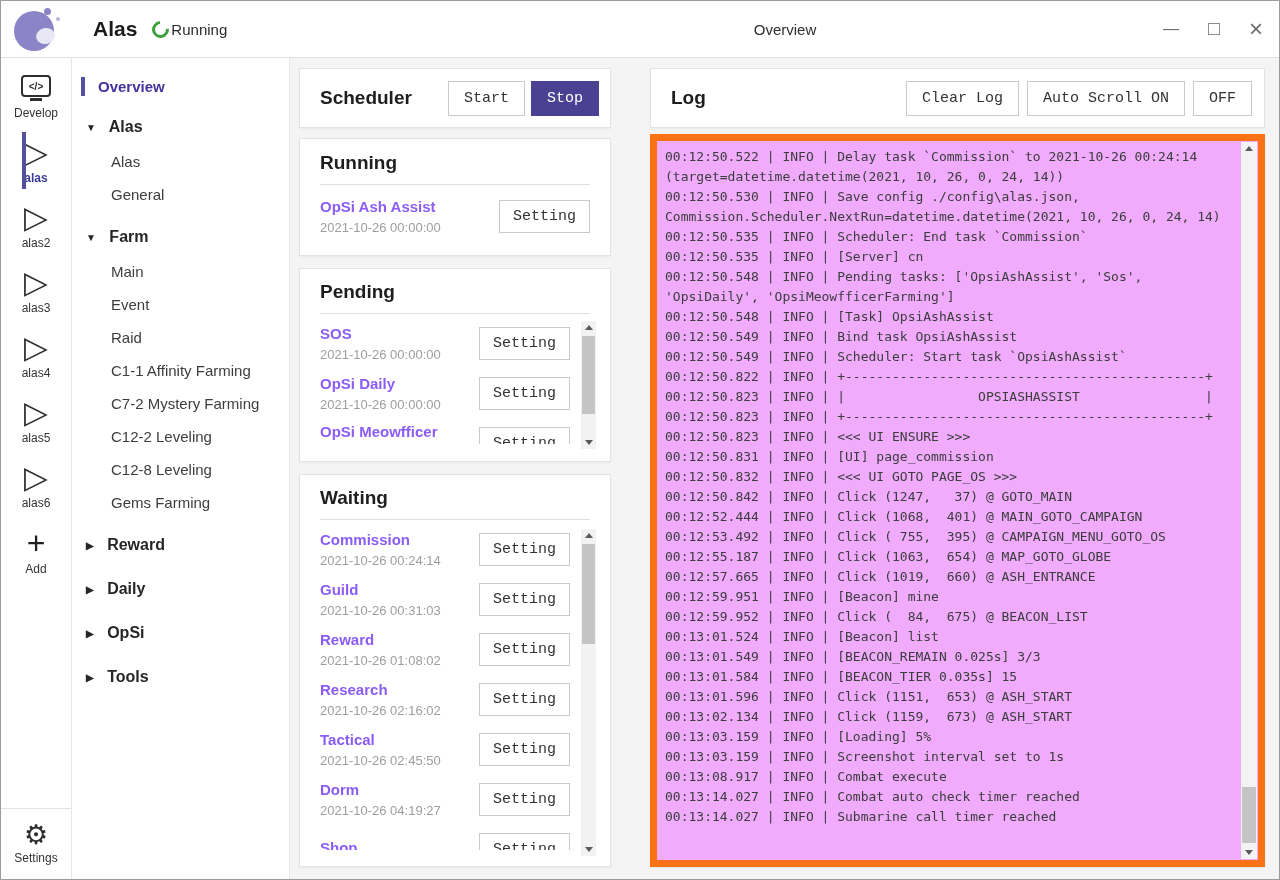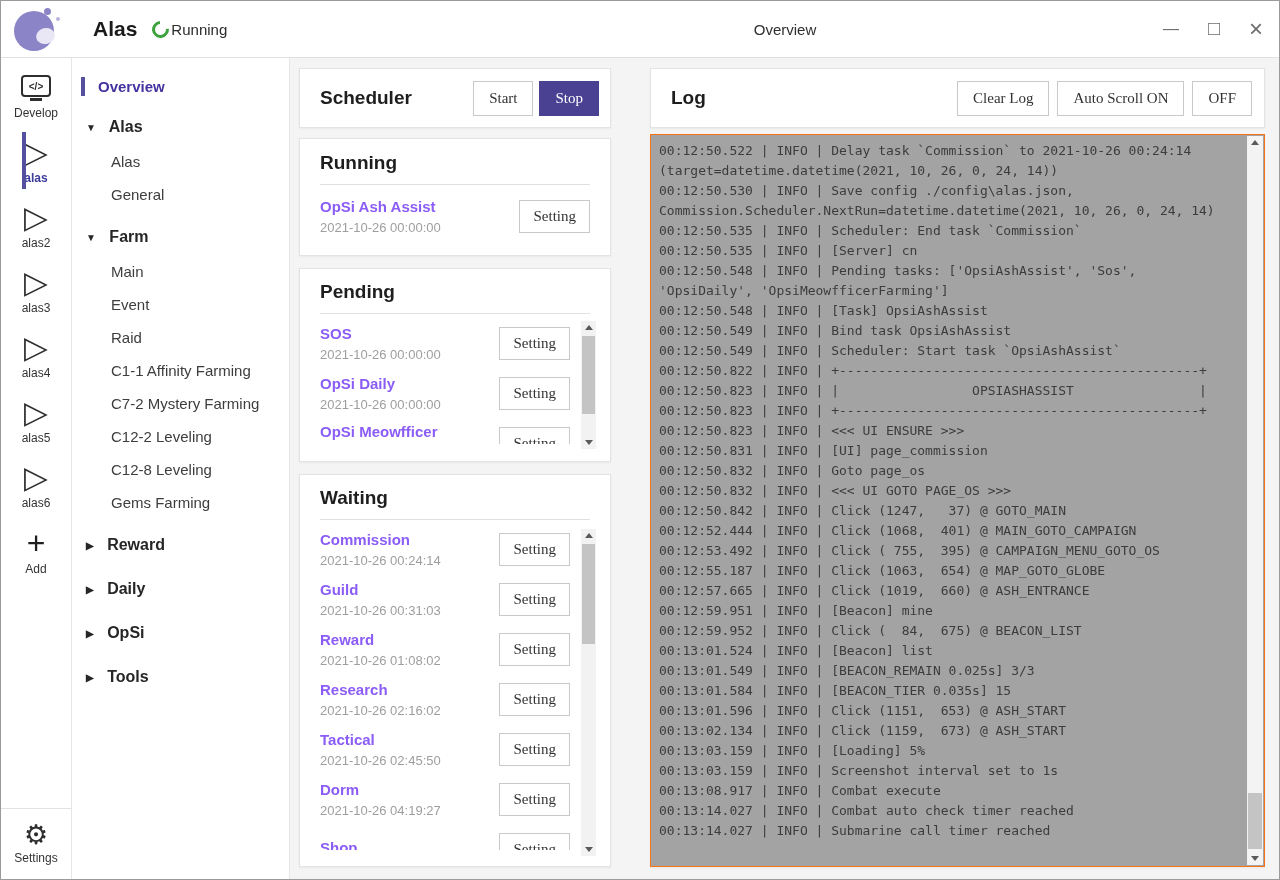--- a/index.html
+++ b/index.html
@@ -51,21 +51,21 @@
   .nav-child { padding:8px 0 8px 39px; font-size:15px; color:#3d3d3d; white-space:nowrap; cursor:pointer; }
 
   
   .main { flex:1; background:#f4f4f5; padding:10px 14px 12px 9px; display:flex; gap:11px; min-width:0; }
   .card { background:#fff; border:1px solid #e3e3e5; box-shadow:0 1px 2px rgba(0,0,0,.05); }
   .card-title { font-size:19px; font-weight:600; color:#1e1e1e; }
 
   .col-mid { flex:0 0 312px; display:flex; flex-direction:column; min-height:0; }
   .scheduler-card { flex:0 0 60px; display:flex; align-items:center; padding:0 11px 0 20px; gap:6px; }
   .scheduler-card .card-title { flex:1; }
-  .btn { background:#fff; border:1px solid #c9c9c9; font-size:15px; color:#333; padding:8px 15px; font-family:Liberation Serif, serif; cursor:pointer; }
+  .btn { background:#fff; border:1px solid #c9c9c9; font-size:15px; color:#333; padding:8px 15px; font-family:Liberation Mono, monospace; cursor:pointer; }
   .btn-primary { background:#4a4193; border-color:#4a4193; color:#fff; }
 
   .running-card { margin-top:10px; padding:13px 20px 8px; }
   .divider { border:none; border-top:1px solid #e0e0e0; margin:10px 0 0; }
   .task-row { display:flex; align-items:center; height:50px; flex:0 0 50px; }
   .running-card .task-row { height:62px; }
   .task-name { font-weight:600; font-size:15px; color:#8b5cf6; max-width:175px; line-height:19px; }
   .task-time { font-size:13px; color:#9e9e9e; margin-top:4px; }
   .setting-btn { margin-left:auto; margin-right:20px; padding:7px 13px; }
   .running-card .setting-btn { margin-right:0; }
@@ -85,21 +85,21 @@
   .fakebar .thumb { position:absolute; left:1px; right:1px; background:#c4c4c4; }
   .pending-card .fakebar { top:52px; bottom:12px; right:14px; }
   .pending-card .thumb { top:15px; height:78px; }
   .waiting-card .fakebar { top:54px; bottom:10px; right:14px; }
   .waiting-card .thumb { top:15px; height:100px; }
 
   
   .col-log { flex:1; display:flex; flex-direction:column; min-width:0;padding-left:28px; }
   .log-header { flex:0 0 60px; display:flex; align-items:center; padding:0 12px 0 20px; gap:8px; }
   .log-header .card-title { flex:1; }
-  .log-box { margin-top:6px; flex:1; background:#a3a3a3; border:1px solid #f97316; position:relative; overflow:hidden; padding:6px 26px 6px 8px; box-shadow:0 1px 2px rgba(0,0,0,.05); }
+  .log-box { margin-top:6px; flex:1; background:#f0abfc; border:7px solid #f97316; position:relative; overflow:hidden; padding:6px 26px 6px 8px; box-shadow:0 1px 2px rgba(0,0,0,.05); }
   .log-line { font-family:"DejaVu Sans Mono","Liberation Mono",monospace; font-size:13px; line-height:20px; color:#3c3c3c; white-space:pre-wrap; word-break:normal; overflow-wrap:normal; }
   .log-box .fakebar { top:1px; bottom:1px; right:1px; width:16px; background:#f3f3f3; }
   .log-box .thumb { bottom:16px; height:56px; }
 </style>
 </head>
 <body>
 
 <div class="window">
 
   <header class="topbar">
@@ -388,21 +388,20 @@
               <div class="log-line">00:12:50.535 | INFO | [Server] cn</div>
               <div class="log-line">00:12:50.548 | INFO | Pending tasks: ['OpsiAshAssist', 'Sos', 'OpsiDaily', 'OpsiMeowfficerFarming']</div>
               <div class="log-line">00:12:50.548 | INFO | [Task] OpsiAshAssist</div>
               <div class="log-line">00:12:50.549 | INFO | Bind task OpsiAshAssist</div>
               <div class="log-line">00:12:50.549 | INFO | Scheduler: Start task `OpsiAshAssist`</div>
               <div class="log-line">00:12:50.822 | INFO | +----------------------------------------------+</div>
               <div class="log-line">00:12:50.823 | INFO | |                 OPSIASHASSIST                |</div>
               <div class="log-line">00:12:50.823 | INFO | +----------------------------------------------+</div>
               <div class="log-line">00:12:50.823 | INFO | &lt;&lt;&lt; UI ENSURE &gt;&gt;&gt;</div>
               <div class="log-line">00:12:50.831 | INFO | [UI] page_commission</div>
-              <div class="log-line">00:12:50.832 | INFO | Goto page_os</div>
               <div class="log-line">00:12:50.832 | INFO | &lt;&lt;&lt; UI GOTO PAGE_OS &gt;&gt;&gt;</div>
               <div class="log-line">00:12:50.842 | INFO | Click (1247,   37) @ GOTO_MAIN</div>
               <div class="log-line">00:12:52.444 | INFO | Click (1068,  401) @ MAIN_GOTO_CAMPAIGN</div>
               <div class="log-line">00:12:53.492 | INFO | Click ( 755,  395) @ CAMPAIGN_MENU_GOTO_OS</div>
               <div class="log-line">00:12:55.187 | INFO | Click (1063,  654) @ MAP_GOTO_GLOBE</div>
               <div class="log-line">00:12:57.665 | INFO | Click (1019,  660) @ ASH_ENTRANCE</div>
               <div class="log-line">00:12:59.951 | INFO | [Beacon] mine</div>
               <div class="log-line">00:12:59.952 | INFO | Click (  84,  675) @ BEACON_LIST</div>
               <div class="log-line">00:13:01.524 | INFO | [Beacon] list</div>
               <div class="log-line">00:13:01.549 | INFO | [BEACON_REMAIN 0.025s] 3/3</div>

